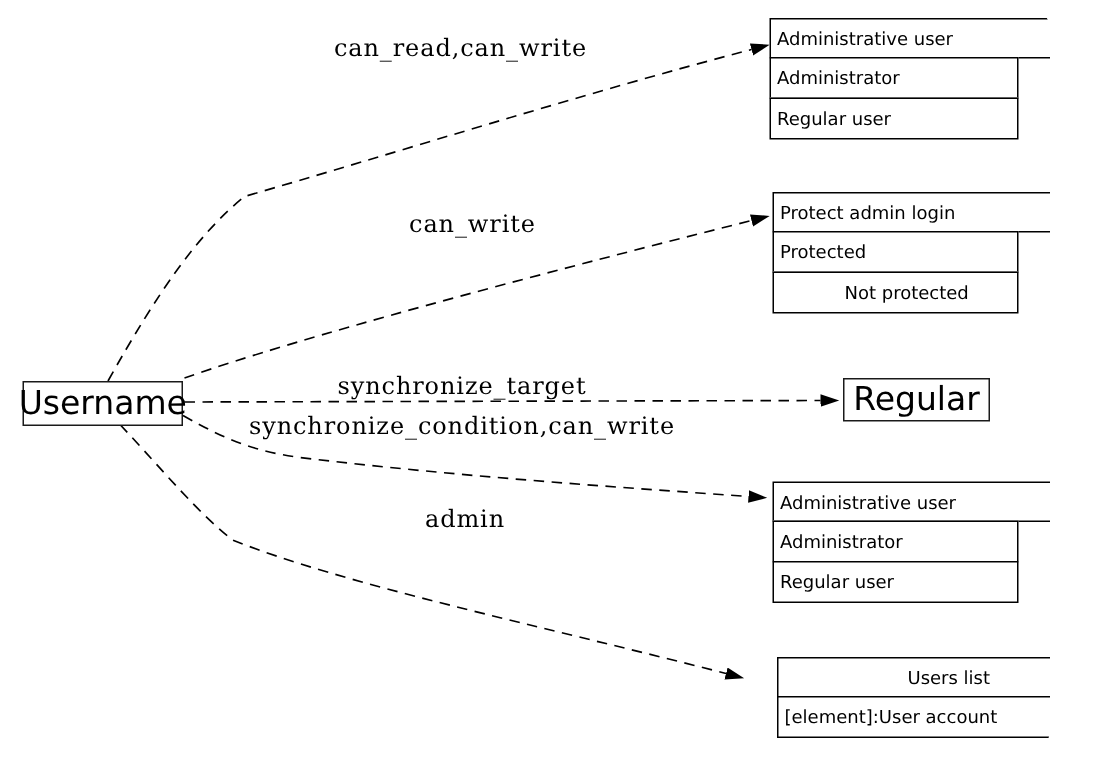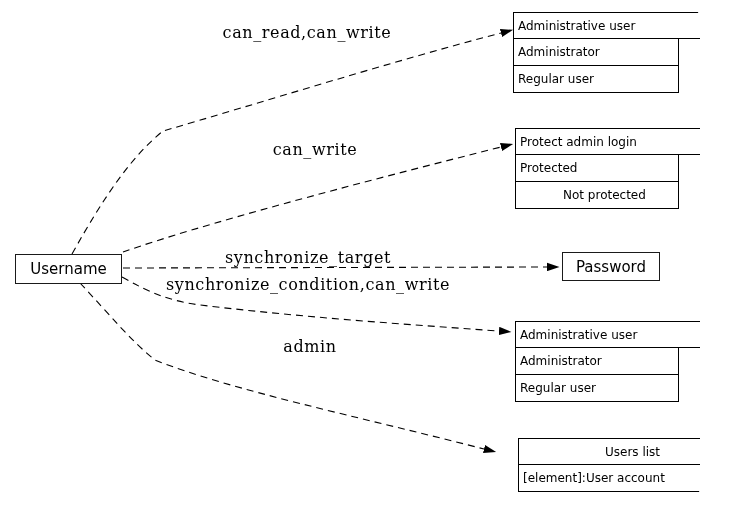--- a/index.html
+++ b/index.html
@@ -35,21 +35,21 @@
     color: #000000;
   }
   .simple-node {
     position: absolute;
     box-sizing: border-box;
     border: 1.5px solid #1a1a1a;
     background: #ffffff;
     display: flex;
     align-items: center;
     justify-content: center;
-    font-size: 15px;
+    font-size: 22px;
     white-space: nowrap;
   }
   .tbl-node { position: absolute; }
   .tbl-cell {
     box-sizing: border-box;
     border: 1px solid #000000;
     background: #ffffff;
     display: flex;
     align-items: center;
     padding: 0 4px;
@@ -94,21 +94,21 @@
     <div class="tbl-cell tbl-row" style="width:166px; height:28px;">Regular user</div>
   </div>
 
   <div class="tbl-node" style="left:515px; top:128px;">
     <div class="tbl-cell" style="width:193px; height:27px;">Protect admin login</div>
     <div class="tbl-cell tbl-row" style="width:164px; height:28px;">Protected</div>
     <div class="tbl-cell tbl-row" style="width:164px; height:28px;padding-left:47px;">Not protected</div>
   </div>
 
   <div class="simple-node" style="left:562px; top:252px; width:98px; height:29px;">
-    <span>Password</span>
+    <span>Regular</span>
   </div>
 
   <div class="tbl-node" style="left:515px; top:321px;">
     <div class="tbl-cell" style="width:193px; height:27px;">Administrative user</div>
     <div class="tbl-cell tbl-row" style="width:164px; height:28px;">Administrator</div>
     <div class="tbl-cell tbl-row" style="width:164px; height:28px;">Regular user</div>
   </div>
 
   <div class="tbl-node" style="left:498px; top:438px;margin-left:20px;">
     <div class="tbl-cell center" style="width:229px; height:27px;">Users list</div>

